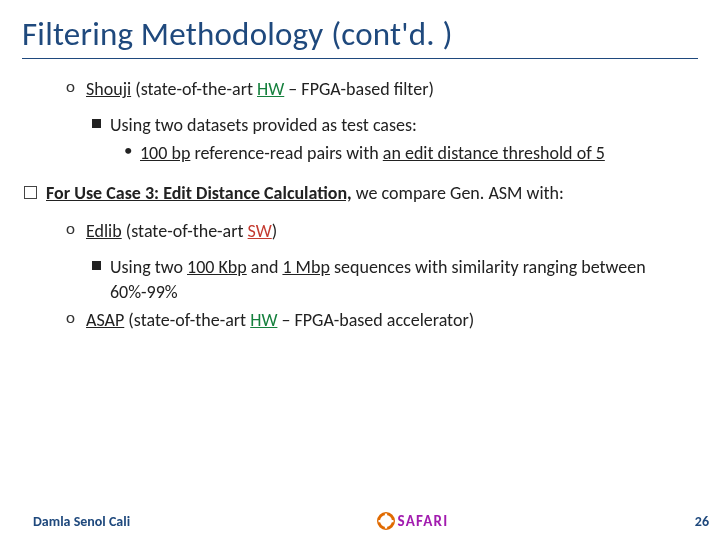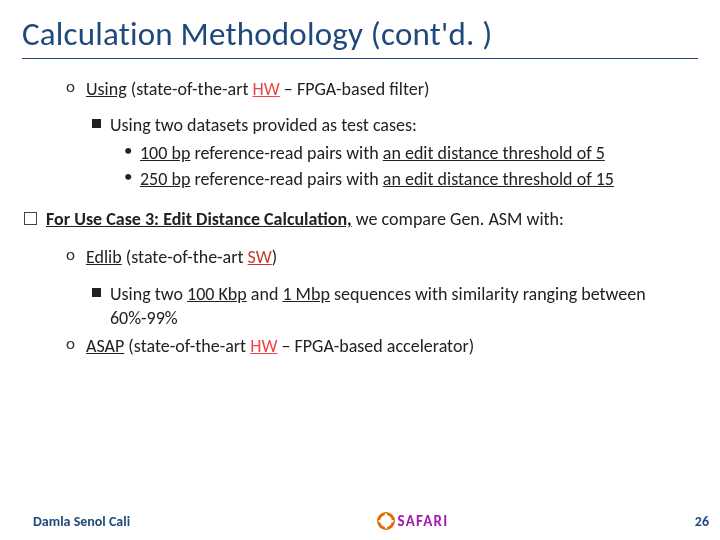--- a/index.html
+++ b/index.html
@@ -10,45 +10,42 @@
   .lvl1 { margin: 0 0 14px 0; padding-left: 24px; position: relative; }
   .lvl1::before { content: ""; position: absolute; left: 2px; top: 5px; width: 11px; height: 11px; border: 1.5px solid #444; }
   .lvl2 { margin: 4px 0 12px 40px; padding-left: 24px; position: relative; }
   .lvl2::before { content:"o"; position: absolute; left: 4px; top: -1px; font-size: 17px; color: #333; }
   .lvl3 { margin: 3px 0 3px 68px; padding-left: 20px; position: relative; }
   .lvl3::before { content:""; position: absolute; left: 2px; top: 6px; width: 9px; height: 9px; background: #222; }
   .lvl4 { margin: 2px 0 2px 100px; padding-left: 18px; position: relative; }
   .lvl4::before { content:"•"; position: absolute; left: 2px; top: -1px; font-size: 17px; color: #222; }
   .b { font-weight: 700; }
   .u { text-decoration: underline; }
-  .hw { color: #ef4444; }
+  .hw { color: #15803d; }
   .sw { color: #c43a2f; }
   .footer { position: absolute; left: 11px; bottom: 10px; width: 720px; display: flex; align-items: center; justify-content: space-between; padding: 0 22px; font-size: 14px; color: #1f497d; gap: 37px; }
   .author { font-weight: 700; }
   .logo { display: flex; align-items: center; gap: 3px; font-weight: 800; letter-spacing: 1.2px; color: #a21caf; font-size: 15px; }
   .logo svg { height: 18px; }
 </style>
 </head>
 <body>
 <div class="slide">
 
-  <div class="title">Calculation Methodology (cont'd. )</div>
+  <div class="title">Filtering Methodology (cont'd. )</div>
 
   <div class="body">
 
 
     <div class="lvl2">
-      <span class="u">Using</span><span> (state-of-the-art </span><span class="u hw">HW</span><span> – FPGA-based filter)</span>
+      <span class="u">Shouji</span><span> (state-of-the-art </span><span class="u hw">HW</span><span> – FPGA-based filter)</span>
     </div>
     <div class="lvl3">Using two datasets provided as test cases:</div>
     <div class="lvl4">
       <span class="u">100 bp</span><span> reference-read pairs with </span><span class="u">an edit distance threshold of 5</span>
-    </div>
-    <div class="lvl4">
-      <span class="u">250 bp</span><span> reference-read pairs with </span><span class="u">an edit distance threshold of 15</span>
     </div>
 
     <div class="lvl1" style="margin-top:16px">
       <span class="b u">For Use Case 3: Edit Distance Calculation,</span><span> we compare Gen. ASM with:</span>
     </div>
 
     <div class="lvl2">
       <span class="u">Edlib</span><span> (state-of-the-art </span><span class="u sw">SW</span><span>)</span>
     </div>
     <div class="lvl3">

